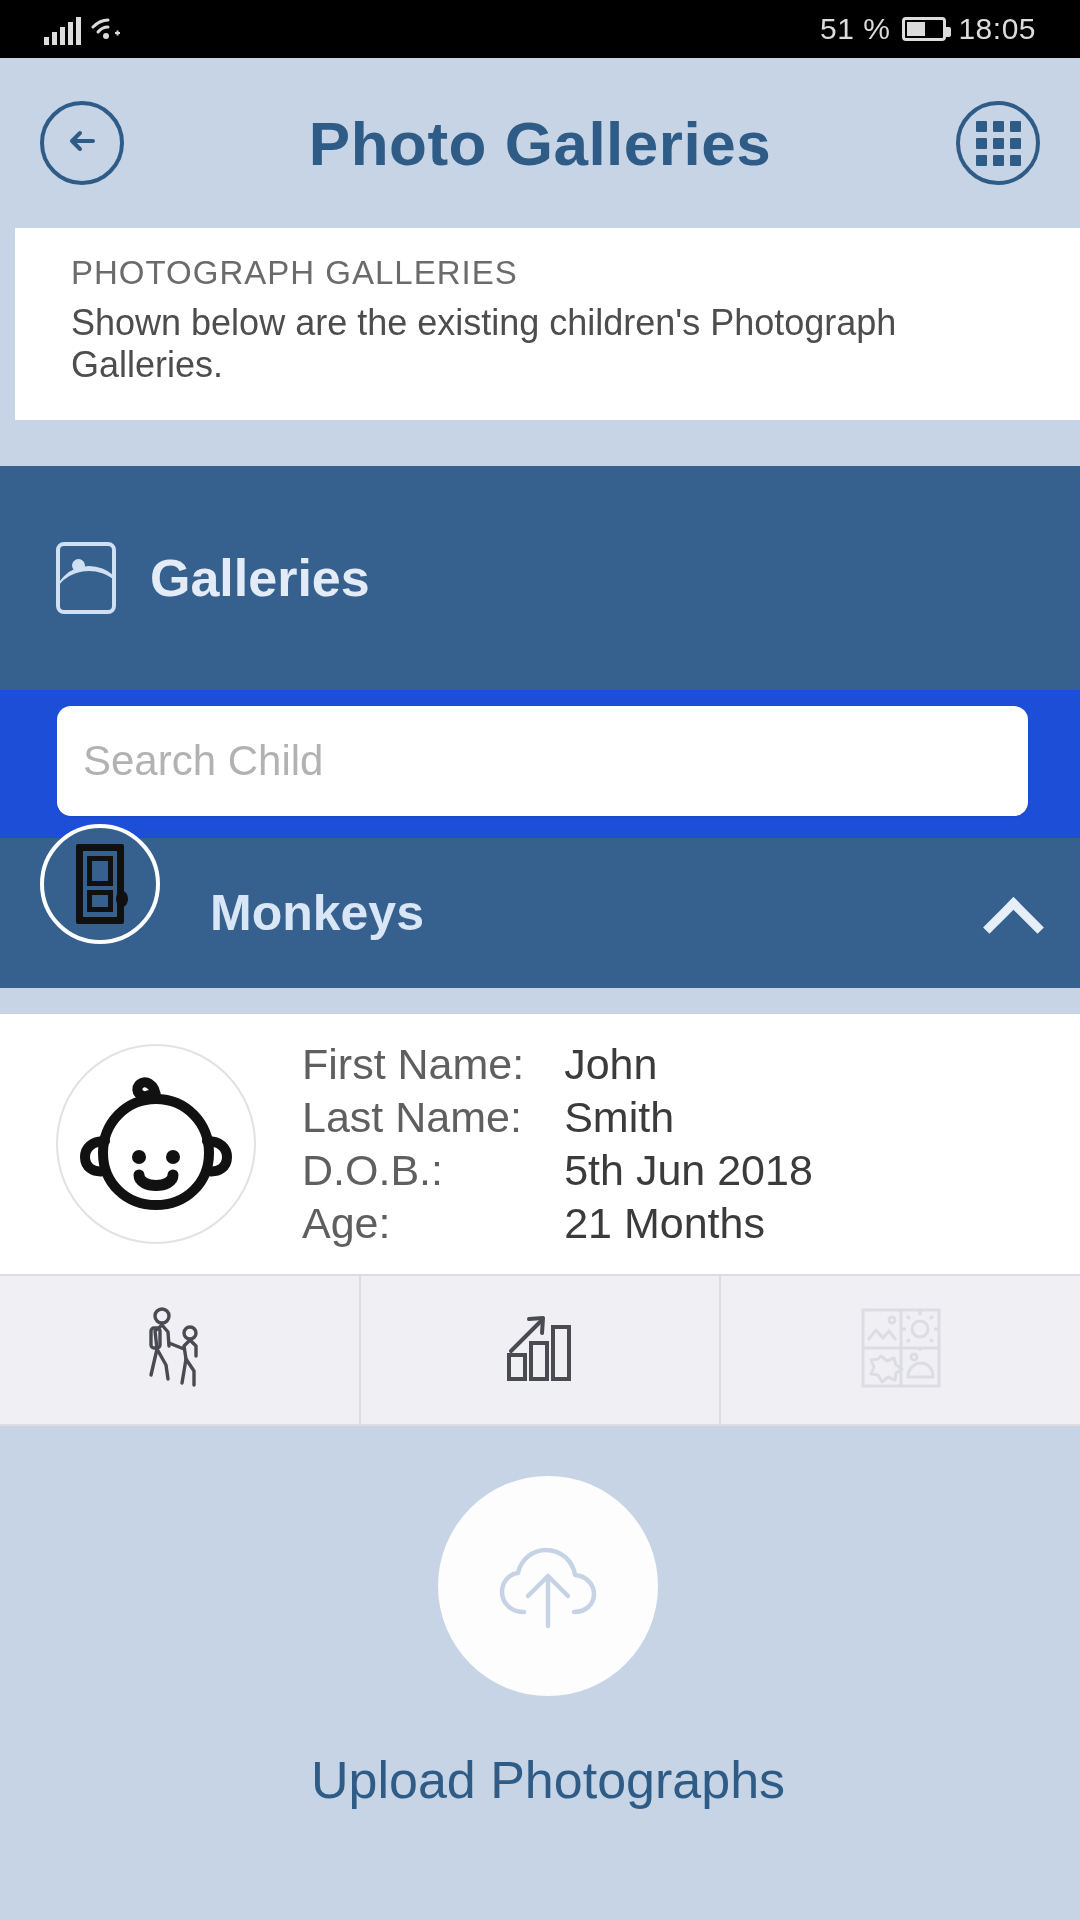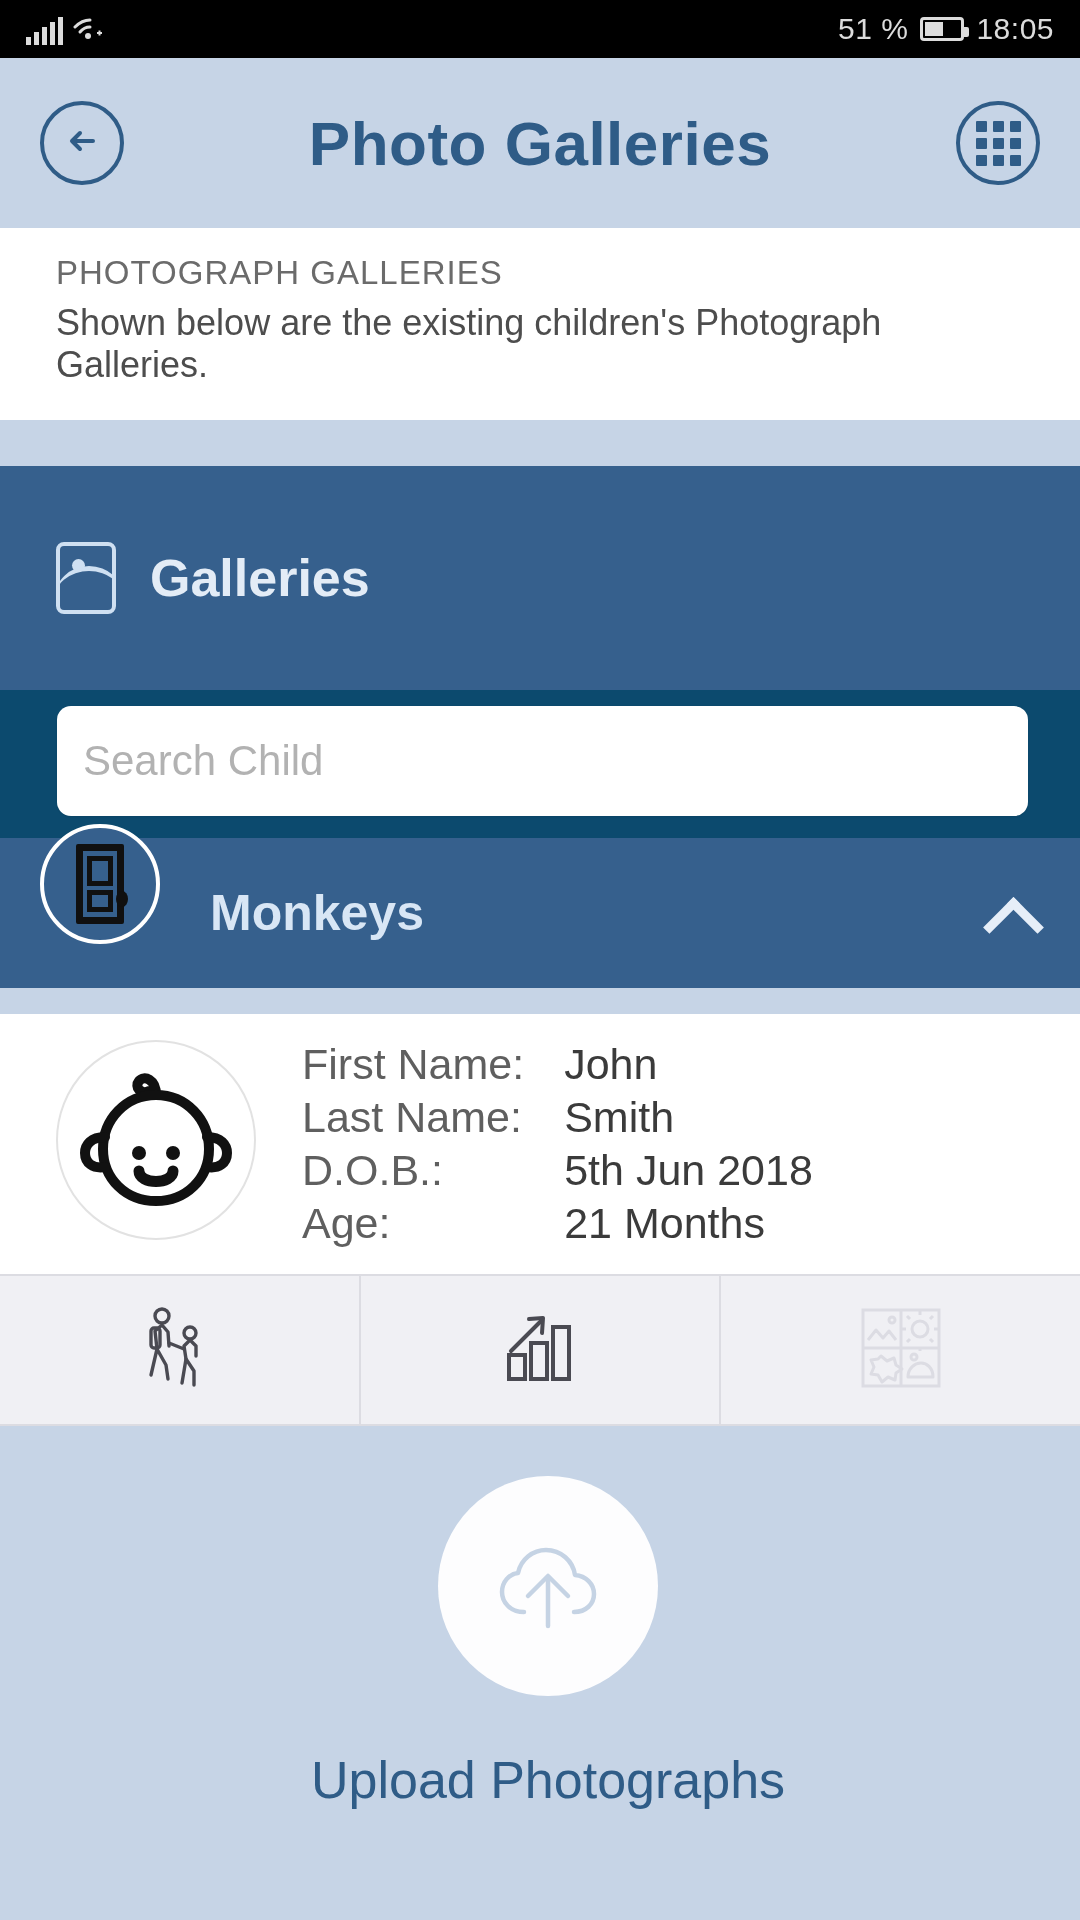--- a/index.html
+++ b/index.html
@@ -8,21 +8,21 @@
     font-family:"Liberation Sans", sans-serif;
     background:#c6d4e6;
     overflow:hidden;
   }
 
   
   .statusbar{
     height:58px; width:100%;
     background:#000; color:#d8d8d8;
     display:flex; align-items:center;
-    padding:0 26px;
+    padding:0 44px;
   }
   .sb-left{ display:flex; align-items:flex-end; gap:10px; }
   .sb-right{ margin-left:auto; display:flex; align-items:center; gap:12px; }
   .sb-text{ font-size:30px; letter-spacing:0.5px; color:#dcdcdc; }
   .signal{ display:flex; align-items:flex-end; gap:3px; height:28px; }
   .signal i{ display:block; width:5px; background:#dcdcdc; }
   .signal i:nth-child(1){ height:8px; }
   .signal i:nth-child(2){ height:13px; }
   .signal i:nth-child(3){ height:18px; }
   .signal i:nth-child(4){ height:23px; }
@@ -55,21 +55,21 @@
     letter-spacing:0.5px; pointer-events:none;
   }
   .grid9{
     display:grid; grid-template-columns:repeat(3,11px);
     grid-template-rows:repeat(3,11px); gap:6px;
   }
   .grid9 i{ display:block; background:#2f5c87; border-radius:1px; }
 
   
   .intro{
-    background:#ffffff; padding:26px 56px 34px 56px;
+    background:#ffffff; padding:26px 56px 34px 56px;margin-left:15px;
   }
   .intro-title{
     font-size:33px; color:#6b6b6b; letter-spacing:1px; margin-bottom:10px;
   }
   .intro-sub{ font-size:36px; color:#4d4d4d; }
 
   .gap{ height:46px; background:#c6d4e6; }
   .gap.sm{ height:26px; }
 
   
@@ -85,21 +85,21 @@
   .photo-ico .dot{
     position:absolute; width:13px; height:13px; border-radius:50%;
     background:#cfe0f2; left:12px; top:13px;
   }
   .photo-ico .hill{
     position:absolute; left:-6px; bottom:10px; width:70px; height:34px;
     border-top:5px solid #cfe0f2; border-radius:50% 50% 0 0 / 100% 100% 0 0;
   }
 
   
-  .search-wrap{ background:#0c4a6e; padding:16px 52px 22px 57px; }
+  .search-wrap{ background:#1d4ed8; padding:16px 52px 22px 57px; }
   .search-box{
     width:100%; height:110px; background:#fff; border:none;
     border-radius:14px; font-size:42px; color:#a9a9a9;
     padding:0 26px; font-family:"Liberation Sans", sans-serif;
     box-shadow:0 1px 2px rgba(0,0,0,0.08);
   }
   .search-box::placeholder{ color:#b2b2b2; }
 
   
   .group-row{
@@ -127,21 +127,21 @@
   .chev{ margin-left:auto; width:46px; height:46px; position:relative; }
   .chev::before{
     content:""; position:absolute; left:4px; top:16px;
     width:34px; height:34px;
     border-left:9px solid #e6eef8; border-top:9px solid #e6eef8;
     transform:rotate(45deg);
   }
 
   
   .child-card{
-    background:#fff; display:flex; align-items:flex-start;
+    background:#fff; display:flex; align-items:center;
     padding:26px 40px 26px 56px; gap:46px; min-height:250px;
   }
   .baby-av{
     width:200px; height:200px; border-radius:50%;
     border:2px solid #e2e2e2; flex:0 0 auto;
     display:flex; align-items:center; justify-content:center;
   }
   .fields{ display:grid; grid-template-columns:auto auto; column-gap:40px; row-gap:4px; }
   .f-label{ font-size:43px; color:#5f5f5f; }
   .f-value{ font-size:43px; color:#3b3b3b; font-weight:normal; }

